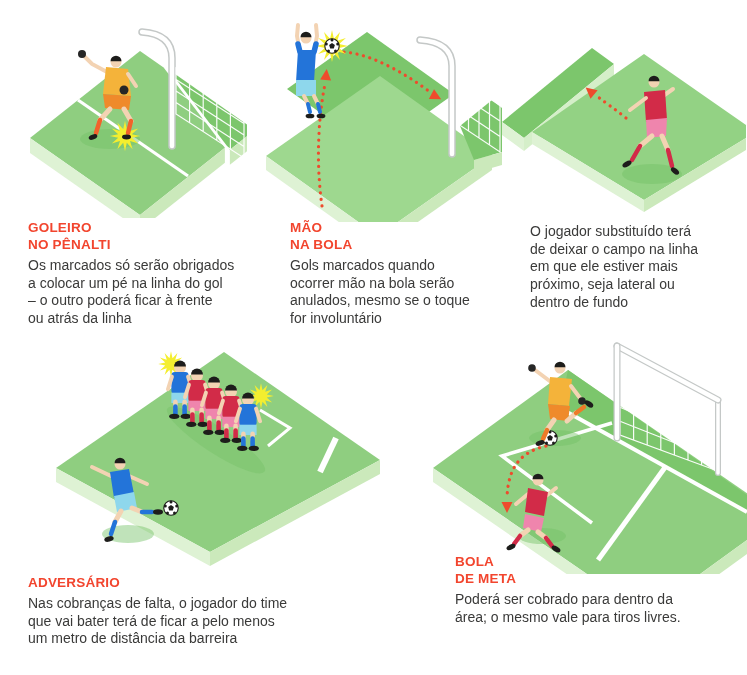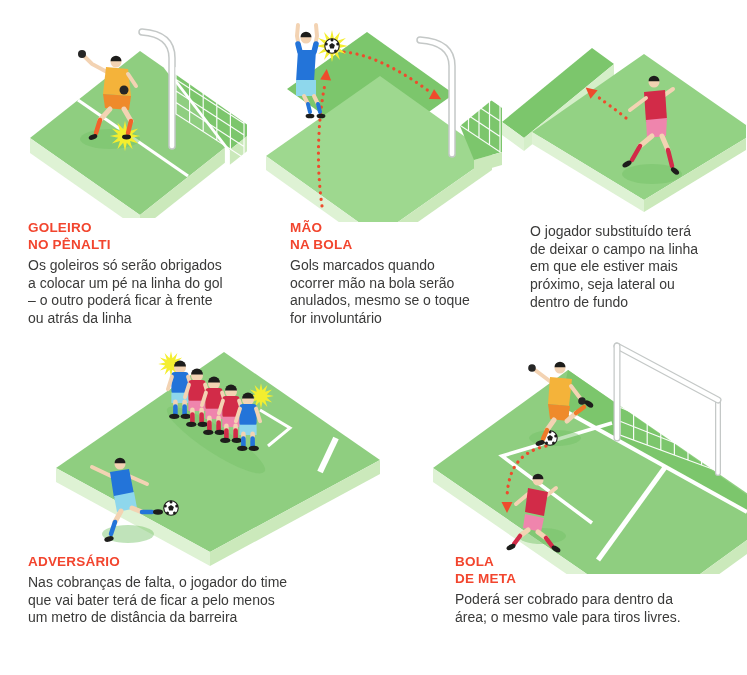--- a/index.html
+++ b/index.html
@@ -240,21 +240,21 @@
       <path d="M118,194 L126,200" stroke="#f3d3b3" stroke-width="5" stroke-linecap="round"></path>
       <path d="M126,200 L132,208" stroke="#d22b48" stroke-width="4.5" stroke-linecap="round"></path>
       <ellipse cx="136" cy="211" rx="4.8" ry="2.6" fill="#1d1d1b" transform="rotate(30 136 211)"></ellipse>
     </g>
   </svg>
 
   <div class="panel-text" style="left:28px;top:219px">
     <div class="h-line">GOLEIRO</div>
     <div class="h-line">NO PÊNALTI</div>
     <div class="body">
-      <div class="b-line">Os goleiros só serão obrigados</div>
+      <div class="b-line">Os marcados só serão obrigados</div>
       <div class="b-line">a colocar um pé na linha do gol</div>
       <div class="b-line">– o outro poderá ficar à frente</div>
       <div class="b-line">ou atrás da linha</div>
     </div>
   </div>
 
   <div class="panel-text" style="left:290px;top:219px">
     <div class="h-line">MÃO</div>
     <div class="h-line">NA BOLA</div>
     <div class="body">
@@ -268,21 +268,21 @@
   <div class="panel-text" style="left:530px;top:219px">
     <div class="body">
       <div class="b-line">O jogador substituído terá</div>
       <div class="b-line">de deixar o campo na linha</div>
       <div class="b-line">em que ele estiver mais</div>
       <div class="b-line">próximo, seja lateral ou</div>
       <div class="b-line">dentro de fundo</div>
     </div>
   </div>
 
-  <div class="panel-text" style="left:28px;top:553px">
+  <div class="panel-text" style="left:28px;top:574px">
     <div class="h-line">ADVERSÁRIO</div>
     <div class="body">
       <div class="b-line">Nas cobranças de falta, o jogador do time</div>
       <div class="b-line">que vai bater terá de ficar a pelo menos</div>
       <div class="b-line">um metro de distância da barreira</div>
     </div>
   </div>
 
   <div class="panel-text" style="left:455px;top:553px">
     <div class="h-line">BOLA</div>

